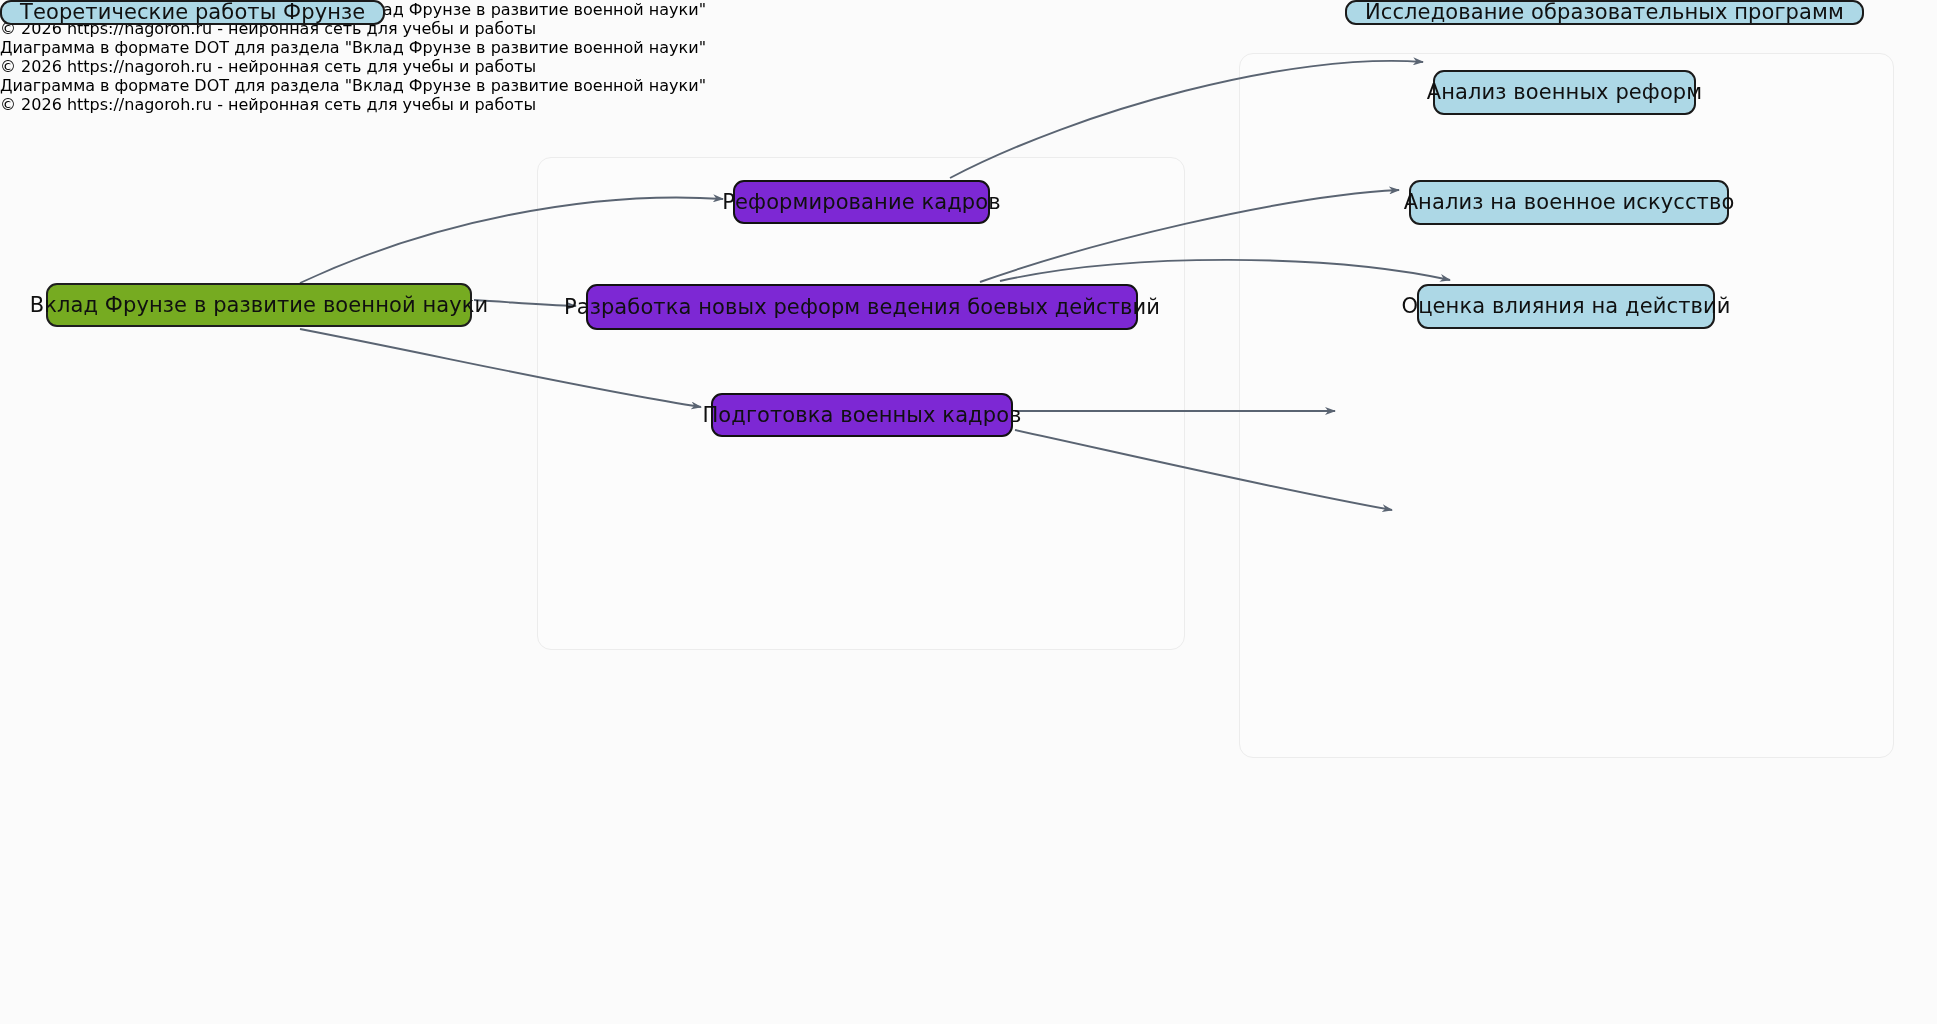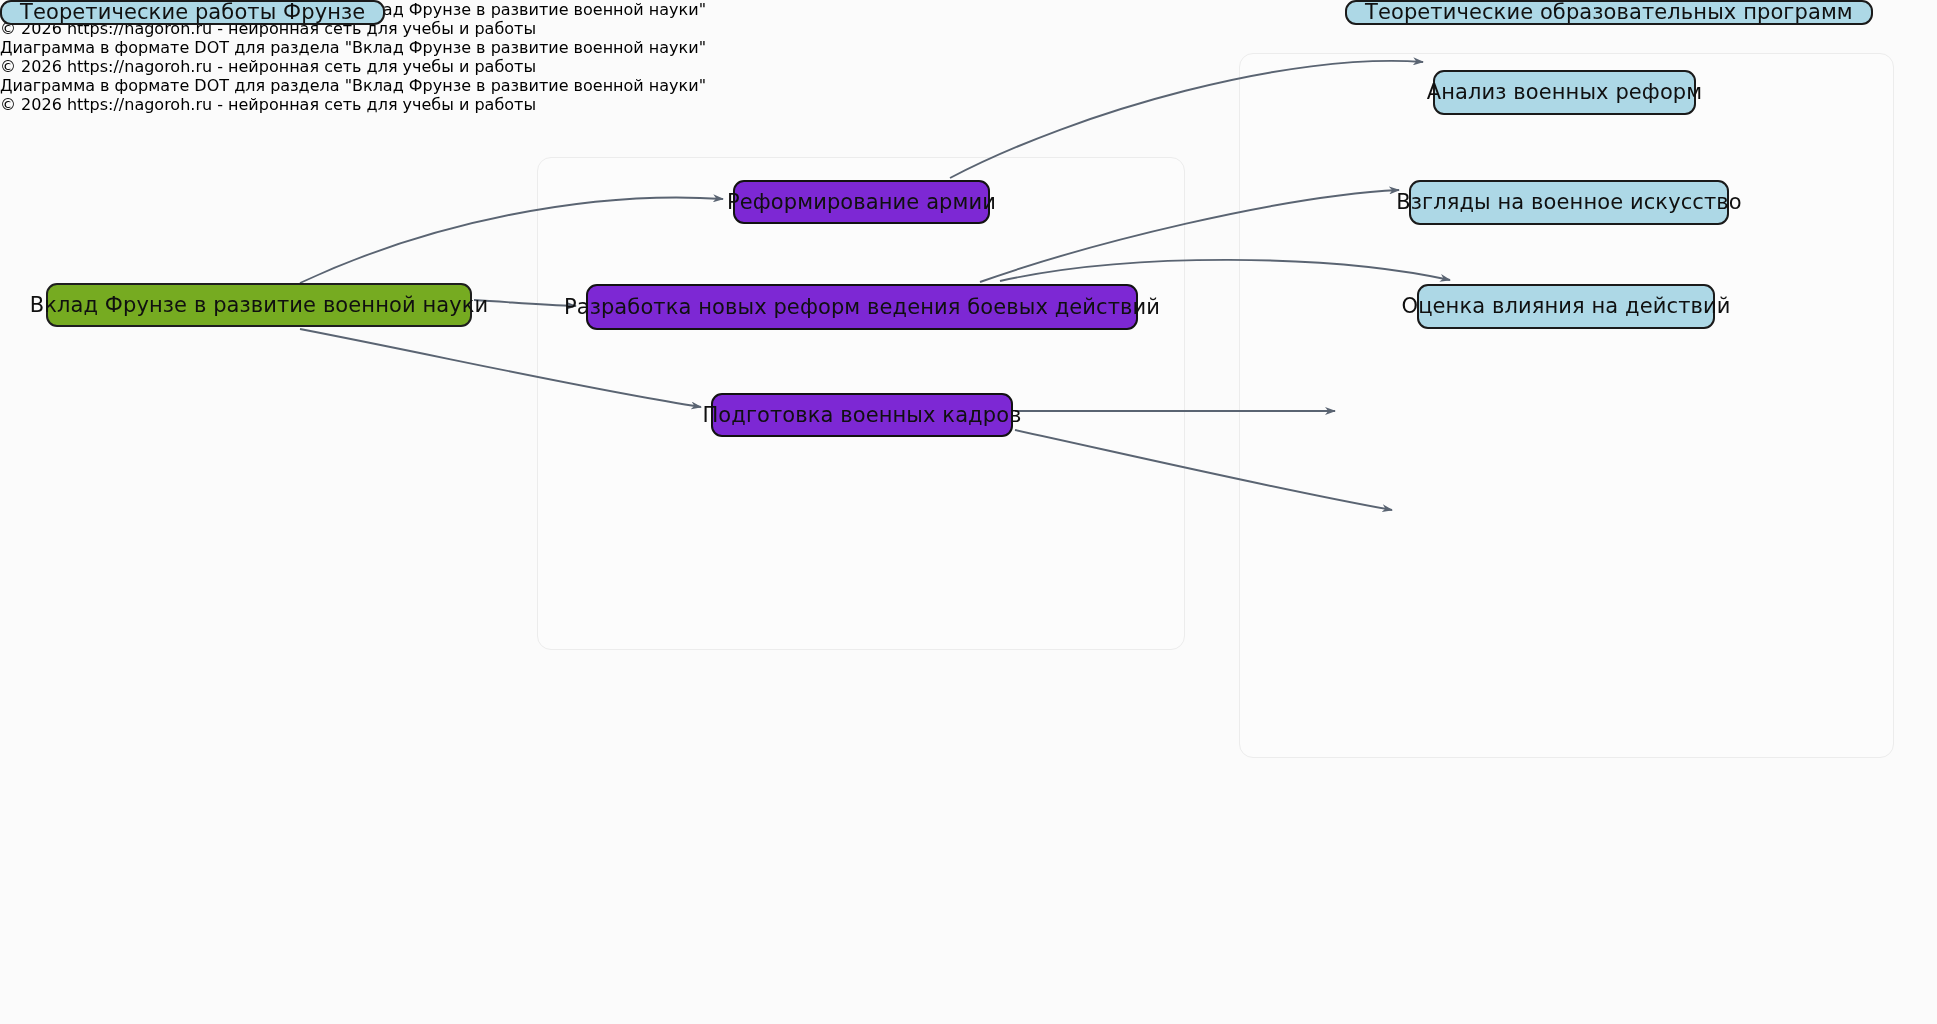--- a/index.html
+++ b/index.html
@@ -151,33 +151,33 @@
       <path d="M 1000,281 C 1130,252 1330,254 1450,280"></path>
 
       <path d="M 1015,411 C 1120,411 1230,411 1335,411"></path>
 
       <path d="M 1015,430 C 1130,455 1280,490 1392,510"></path>
     </g>
   </svg>
 
   <div class="node root" id="node-root">Вклад Фрунзе в развитие военной науки</div>
 
-  <div class="node mid" id="node-mid-1">Реформирование армии</div>
+  <div class="node mid" id="node-mid-1">Реформирование кадров</div>
 
   <div class="node mid" id="node-mid-2">Разработка новых реформ ведения боевых действий</div>
 
   <div class="node leaf" id="node-leaf-1">Анализ военных реформ</div>
 
   <div class="node mid" id="node-mid-3">Подготовка военных кадров</div>
 
-  <div class="node leaf" id="node-leaf-2">Взгляды на военное искусство</div>
+  <div class="node leaf" id="node-leaf-2">Анализ на военное искусство</div>
 
   <div class="node leaf" id="node-leaf-3">Оценка влияния на действий</div>
 
-  <div class="node leaf" id="node-leaf-4">Теоретические образовательных программ</div>
+  <div class="node leaf" id="node-leaf-4">Исследование образовательных программ</div>
 
   <div class="node leaf" id="node-leaf-5">Теоретические работы Фрунзе</div>
 
   <div class="caption" id="caption-center">
     <div class="cap-title">Диаграмма в формате DOT для раздела "Вклад
 Фрунзе в развитие военной науки"</div>
     <div class="cap-rule"></div>
     <div class="cap-copy">© 2026 https://nagoroh.ru - нейронная сеть для учебы и работы</div>
   </div>
 

